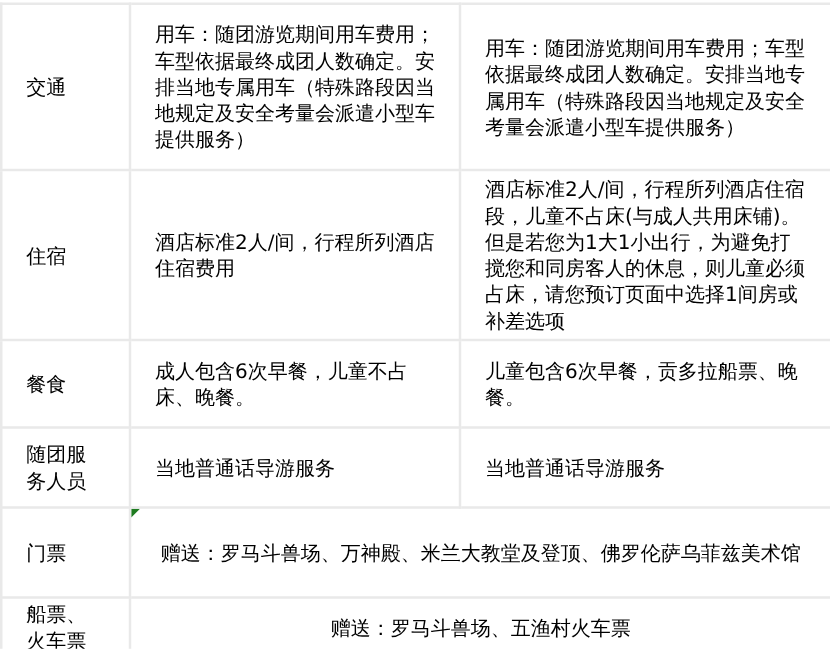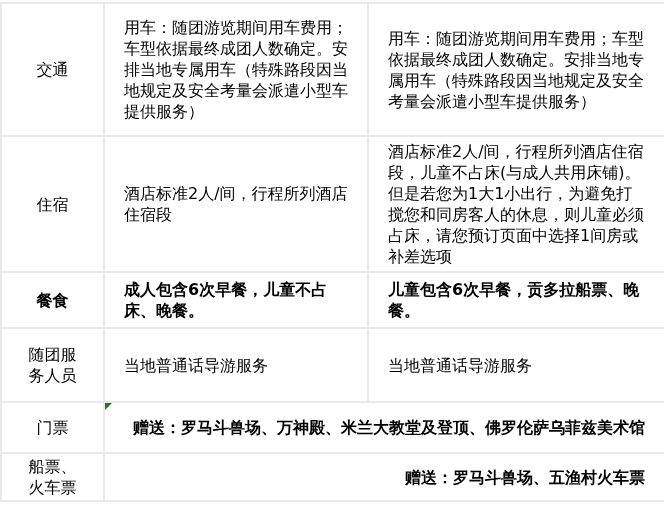--- a/index.html
+++ b/index.html
@@ -26,36 +26,34 @@
     border:2px solid var(--border);
     vertical-align:middle;
     padding:2px 19px;
     word-break:break-all;
     overflow:hidden;
   }
   col.c1{width:103px;}
   col.c2{width:264px;}
   col.c3{width:297px;}
   td.label{
-    text-align:center;
     padding:2px 4px;
   }
   td.content{
     text-align:left;
   }
   td.merged{
-    text-align:right;
+    text-align:center;
     position:relative;
-    font-weight:bold;
   }
   tr.r1{height:133px;}
   tr.r2{height:136px;}
-  tr.r3{height:56px;font-weight:bold;}
-  tr.r4{height:74px;}
-  tr.r5{height:51px;}
+  tr.r3{height:70px;}
+  tr.r4{height:64px;}
+  tr.r5{height:72px;}
   tr.r6{height:44px;}
   .corner-marker{
     position:absolute;
     top:0;left:0;
     width:0;height:0;
     border-top:7px solid var(--marker);
     border-right:7px solid transparent;
   }
 </style>
 </head>
@@ -68,21 +66,21 @@
       <col class="c3">
   </colgroup>
   <tbody>
     <tr class="r1">
       <td class="label">交通</td>
       <td class="content">用车：随团游览期间用车费用；车型依据最终成团人数确定。安排当地专属用车（特殊路段因当地规定及安全考量会派遣小型车提供服务）</td>
       <td class="content">用车：随团游览期间用车费用；车型依据最终成团人数确定。安排当地专属用车（特殊路段因当地规定及安全考量会派遣小型车提供服务）</td>
     </tr>
     <tr class="r2">
       <td class="label">住宿</td>
-      <td class="content">酒店标准2人/间，行程所列酒店住宿段</td>
+      <td class="content">酒店标准2人/间，行程所列酒店住宿费用</td>
       <td class="content">酒店标准2人/间，行程所列酒店住宿段，儿童不占床(与成人共用床铺)。但是若您为1大1小出行，为避免打搅您和同房客人的休息，则儿童必须占床，请您预订页面中选择1间房或补差选项</td>
     </tr>
     <tr class="r3">
       <td class="label">餐食</td>
       <td class="content">成人包含6次早餐，儿童不占床、晚餐。</td>
       <td class="content">儿童包含6次早餐，贡多拉船票、晚餐。</td>
     </tr>
     <tr class="r4">
       <td class="label">随团服务人员</td>
       <td class="content">当地普通话导游服务</td>

